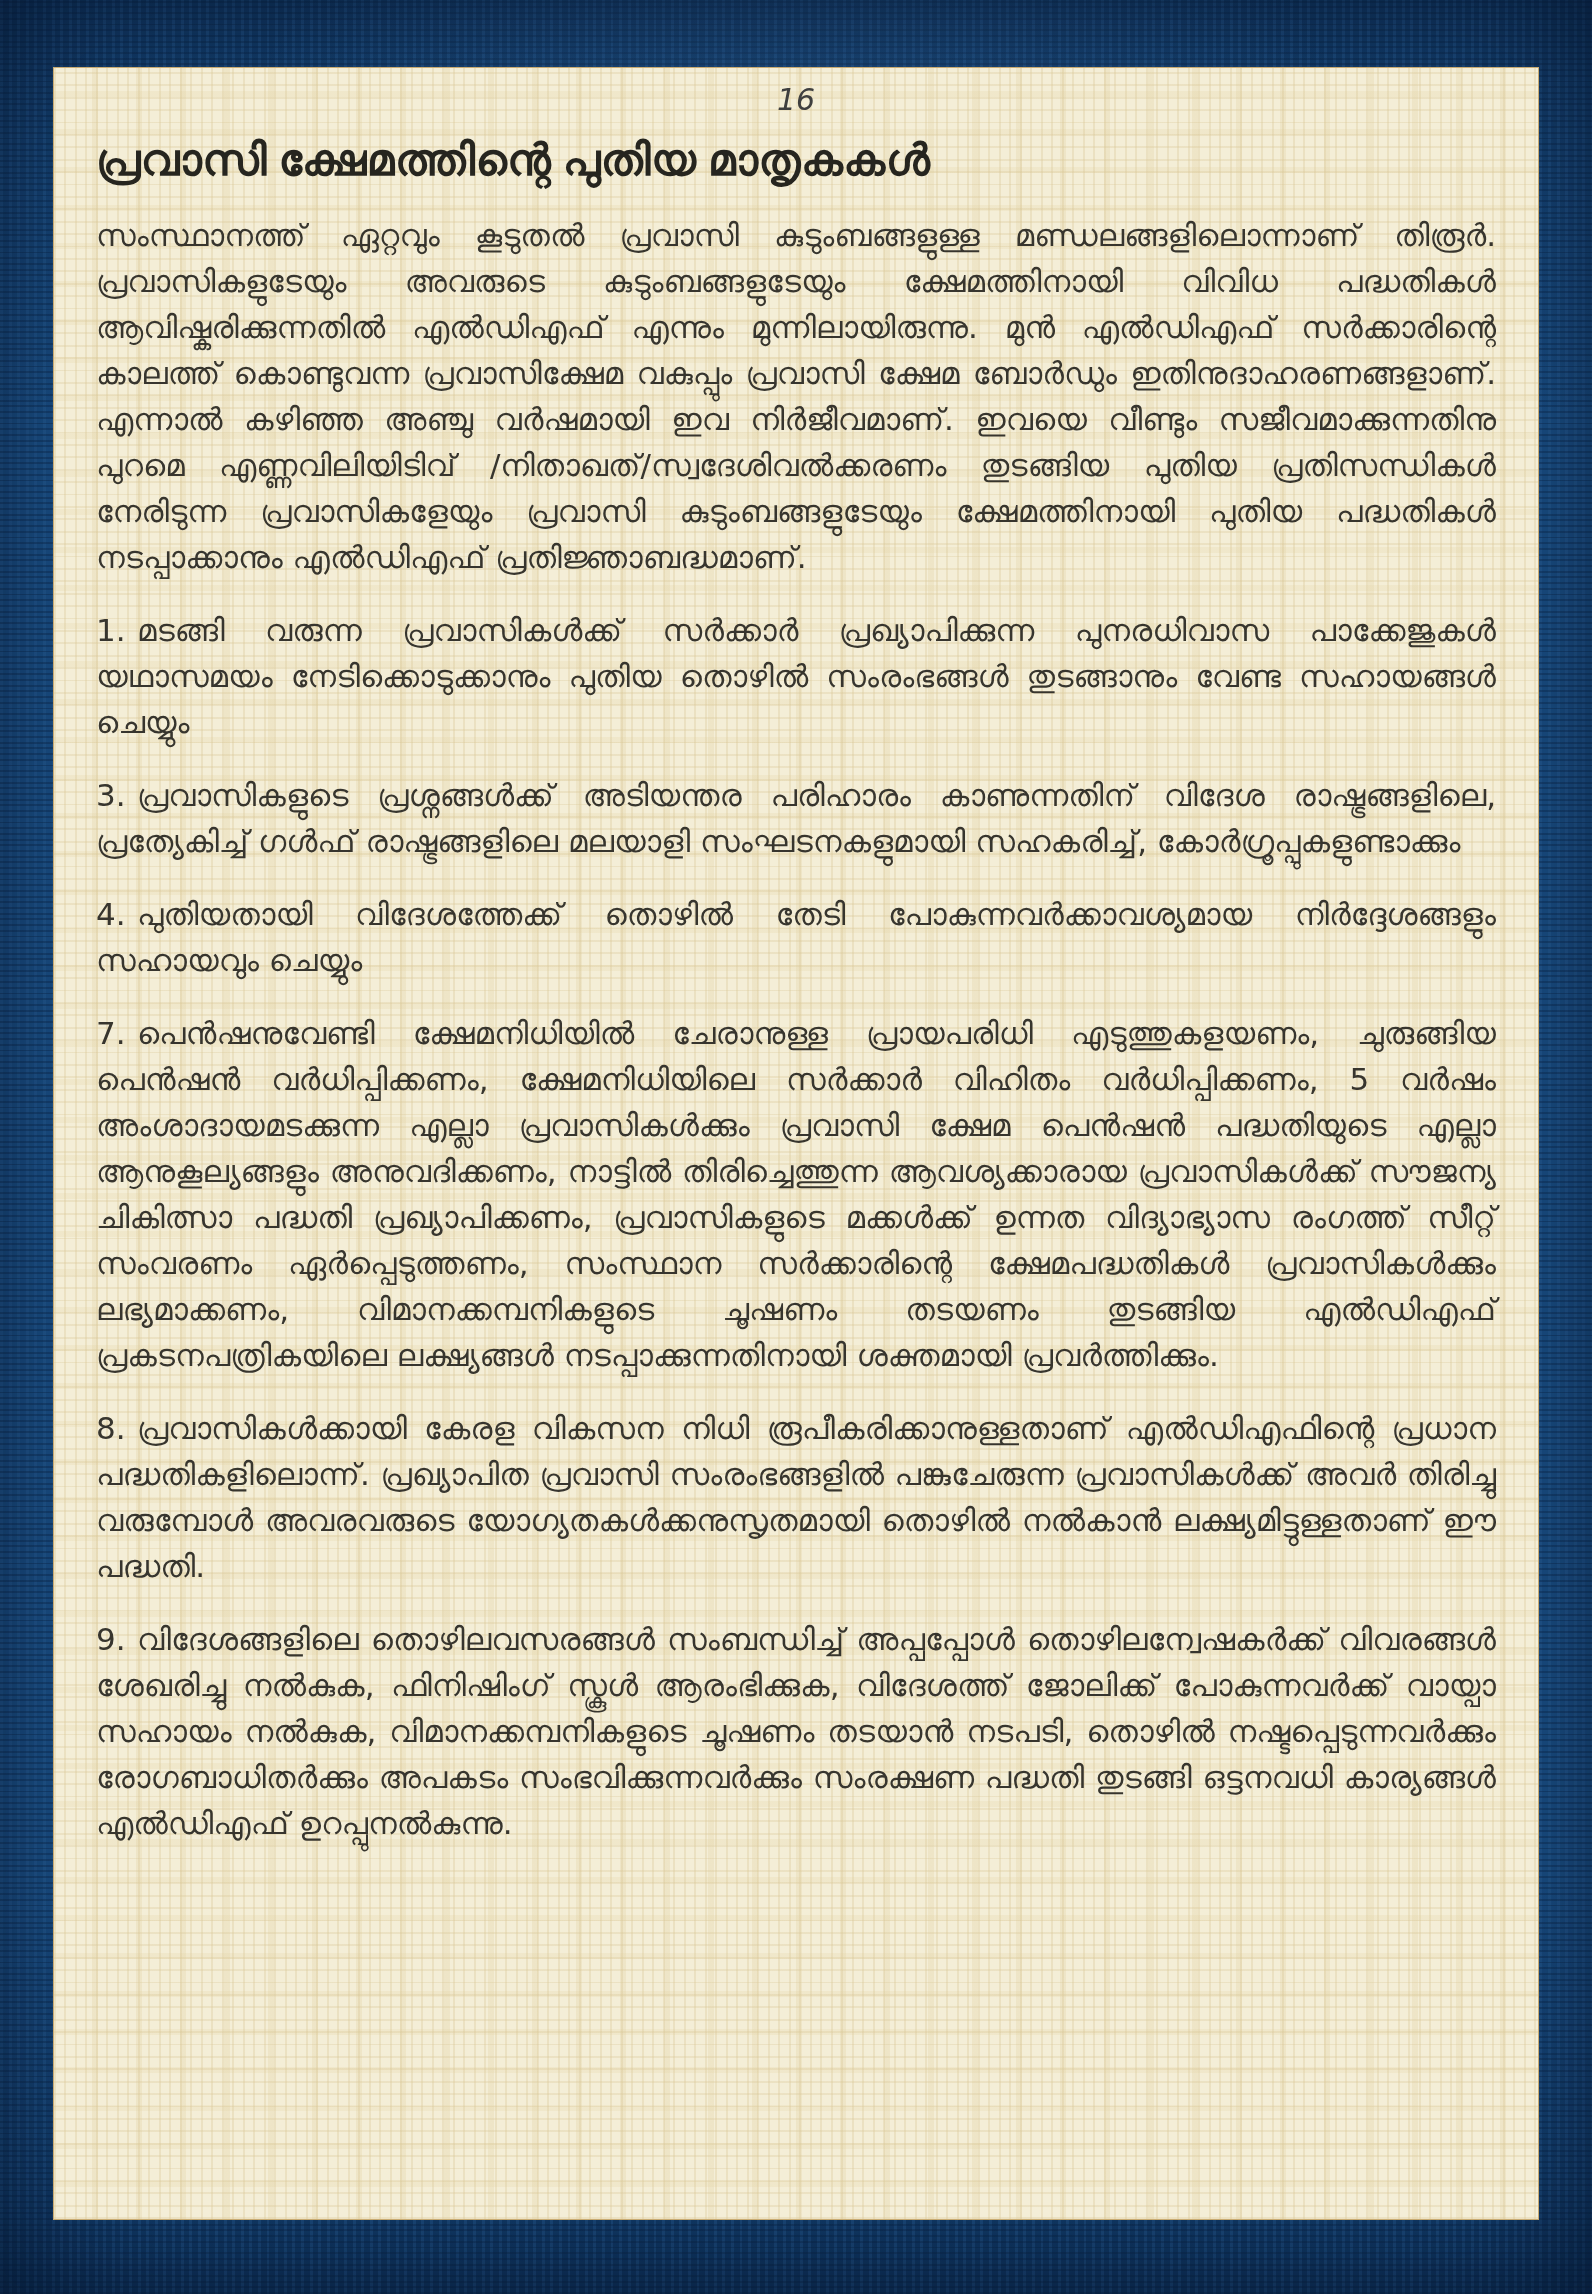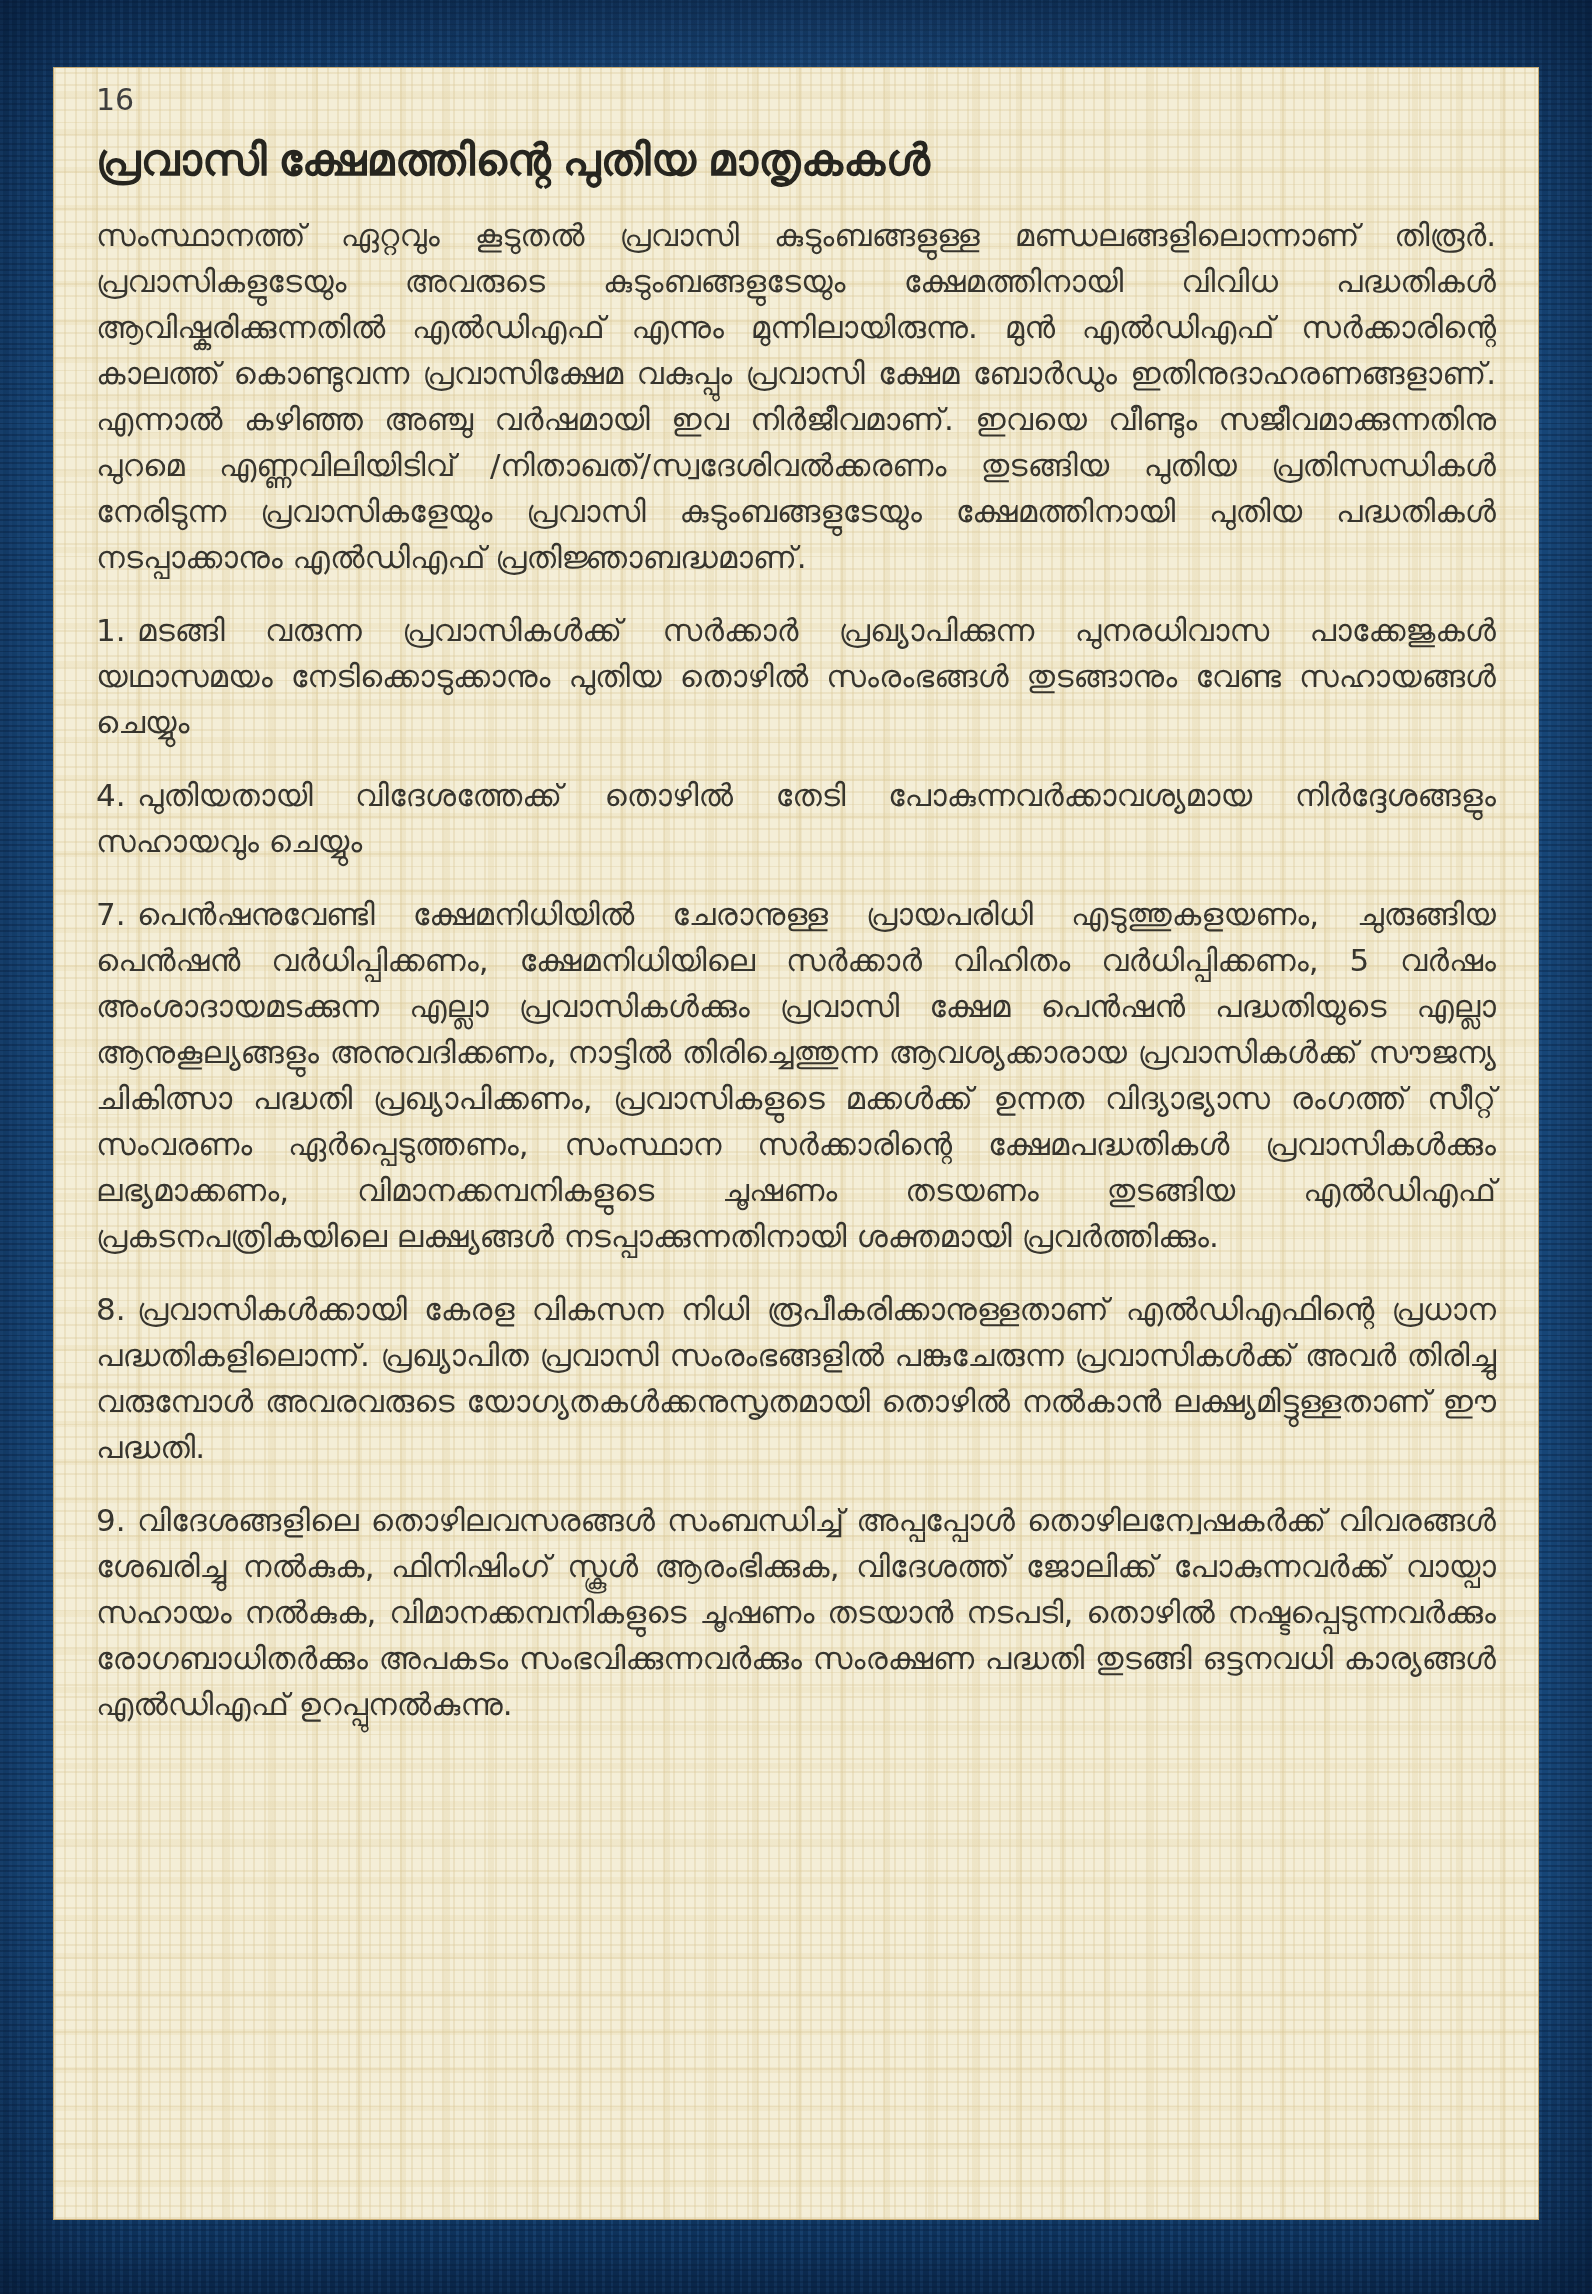--- a/index.html
+++ b/index.html
@@ -28,25 +28,26 @@
       repeating-linear-gradient(90deg, rgba(216,197,148,0.32) 0 1.9px, rgba(0,0,0,0) 1.9px 10.5px),
       repeating-linear-gradient(0deg, rgba(216,197,148,0.30) 0 1.9px, rgba(0,0,0,0) 1.9px 12.4px),
       repeating-linear-gradient(90deg, rgba(0,0,0,0) 0 38px, rgba(223,206,158,0.28) 38px 44px),
       repeating-linear-gradient(0deg, rgba(0,0,0,0) 0 32px, rgba(228,212,166,0.25) 32px 38px);
     border:1.9px solid #c9ab72;
     box-sizing:border-box;
     padding:11.4px 42px 0 42px;
     color:#37352e;
   }
   .page-number{
-    text-align:left;
+    text-align:center;
     font-size:30px;
     color:#3f3f3f;
     height:42px;
     line-height:42px;
+    font-style:italic;
   }
   h1.title{
     margin:13.3px 0 25px 0;
     font-size:44px;
     line-height:1.2;
     font-weight:bold;
     color:#26251f;
     letter-spacing:0.5px;
     font-family:Liberation Serif, serif;
   }
@@ -66,20 +67,21 @@
   <div class="paper">
 
     <div class="page-number">16</div>
 
     <h1 class="title">പ്രവാസി ക്ഷേമത്തിന്റെ പുതിയ മാതൃകകൾ</h1>
 
     <p class="para">സംസ്ഥാനത്ത് ഏറ്റവും കൂടുതൽ പ്രവാസി കുടുംബങ്ങളുള്ള മണ്ഡലങ്ങളിലൊന്നാണ് തിരൂർ. പ്രവാസികളുടേയും അവരുടെ കുടുംബങ്ങളുടേയും ക്ഷേമത്തിനായി വിവിധ പദ്ധതികൾ ആവിഷ്കരിക്കുന്നതിൽ എൽഡിഎഫ് എന്നും മുന്നിലായിരുന്നു. മുൻ എൽഡിഎഫ് സർക്കാരിന്റെ കാലത്ത് കൊണ്ടുവന്ന പ്രവാസിക്ഷേമ വകുപ്പും പ്രവാസി ക്ഷേമ ബോർഡും ഇതിനുദാഹരണങ്ങളാണ്. എന്നാൽ കഴിഞ്ഞ അഞ്ചു വർഷമായി ഇവ നിർജീവമാണ്. ഇവയെ വീണ്ടും സജീവമാക്കുന്നതിനു പുറമെ എണ്ണവിലിയിടിവ് /നിതാഖത്/സ്വദേശിവൽക്കരണം തുടങ്ങിയ പുതിയ പ്രതിസന്ധികൾ നേരിടുന്ന പ്രവാസികളേയും പ്രവാസി കുടുംബങ്ങളുടേയും ക്ഷേമത്തിനായി പുതിയ പദ്ധതികൾ നടപ്പാക്കാനും എൽഡിഎഫ് പ്രതിജ്ഞാബദ്ധമാണ്.</p>
 
     <p class="para"><span class="num">1.</span><span>മടങ്ങി വരുന്ന പ്രവാസികൾക്ക് സർക്കാർ പ്രഖ്യാപിക്കുന്ന പുനരധിവാസ പാക്കേജുകൾ യഥാസമയം നേടിക്കൊടുക്കാനും പുതിയ തൊഴിൽ സംരംഭങ്ങൾ തുടങ്ങാനും വേണ്ട സഹായങ്ങൾ ചെയ്യും</span></p>
 
+    <p class="para"><span class="num">3.</span><span>പ്രവാസികളുടെ പ്രശ്നങ്ങൾക്ക് അടിയന്തര പരിഹാരം കാണുന്നതിന് വിദേശ രാഷ്ട്രങ്ങളിലെ, പ്രത്യേകിച്ച് ഗൾഫ് രാഷ്ട്രങ്ങളിലെ മലയാളി സംഘടനകളുമായി സഹകരിച്ച്, കോർഗ്രൂപ്പുകളുണ്ടാക്കും</span></p>
 
     <p class="para"><span class="num">4.</span><span>പുതിയതായി വിദേശത്തേക്ക് തൊഴിൽ തേടി പോകുന്നവർക്കാവശ്യമായ നിർദ്ദേശങ്ങളും സഹായവും ചെയ്യും</span></p>
 
 
 
     <p class="para"><span class="num">7.</span><span>പെൻഷനുവേണ്ടി ക്ഷേമനിധിയിൽ ചേരാനുള്ള പ്രായപരിധി എടുത്തുകളയണം, ചുരുങ്ങിയ പെൻഷൻ വർധിപ്പിക്കണം, ക്ഷേമനിധിയിലെ സർക്കാർ വിഹിതം വർധിപ്പിക്കണം, 5 വർഷം അംശാദായമടക്കുന്ന എല്ലാ പ്രവാസികൾക്കും പ്രവാസി ക്ഷേമ പെൻഷൻ പദ്ധതിയുടെ എല്ലാ ആനുകൂല്യങ്ങളും അനുവദിക്കണം, നാട്ടിൽ തിരിച്ചെത്തുന്ന ആവശ്യക്കാരായ പ്രവാസികൾക്ക് സൗജന്യ ചികിത്സാ പദ്ധതി പ്രഖ്യാപിക്കണം, പ്രവാസികളുടെ മക്കൾക്ക് ഉന്നത വിദ്യാഭ്യാസ രംഗത്ത് സീറ്റ് സംവരണം ഏർപ്പെടുത്തണം, സംസ്ഥാന സർക്കാരിന്റെ ക്ഷേമപദ്ധതികൾ പ്രവാസികൾക്കും ലഭ്യമാക്കണം, വിമാനക്കമ്പനികളുടെ ചൂഷണം തടയണം തുടങ്ങിയ എൽഡിഎഫ് പ്രകടനപത്രികയിലെ ലക്ഷ്യങ്ങൾ നടപ്പാക്കുന്നതിനായി ശക്തമായി പ്രവർത്തിക്കും.</span></p>
 
     <p class="para"><span class="num">8.</span><span>പ്രവാസികൾക്കായി കേരള വികസന നിധി രൂപീകരിക്കാനുള്ളതാണ് എൽഡിഎഫിന്റെ പ്രധാന പദ്ധതികളിലൊന്ന്. പ്രഖ്യാപിത പ്രവാസി സംരംഭങ്ങളിൽ പങ്കുചേരുന്ന പ്രവാസികൾക്ക് അവർ തിരിച്ചു വരുമ്പോൾ അവരവരുടെ യോഗ്യതകൾക്കനുസൃതമായി തൊഴിൽ നൽകാൻ ലക്ഷ്യമിട്ടുള്ളതാണ് ഈ പദ്ധതി.</span></p>
 
     <p class="para"><span class="num">9.</span><span>വിദേശങ്ങളിലെ തൊഴിലവസരങ്ങൾ സംബന്ധിച്ച് അപ്പപ്പോൾ തൊഴിലന്വേഷകർക്ക് വിവരങ്ങൾ ശേഖരിച്ചു നൽകുക, ഫിനിഷിംഗ് സ്കൂൾ ആരംഭിക്കുക, വിദേശത്ത് ജോലിക്ക് പോകുന്നവർക്ക് വായ്പാ സഹായം നൽകുക, വിമാനക്കമ്പനികളുടെ ചൂഷണം തടയാൻ നടപടി, തൊഴിൽ നഷ്ടപ്പെടുന്നവർക്കും രോഗബാധിതർക്കും അപകടം സംഭവിക്കുന്നവർക്കും സംരക്ഷണ പദ്ധതി തുടങ്ങി ഒട്ടനവധി കാര്യങ്ങൾ എൽഡിഎഫ് ഉറപ്പുനൽകുന്നു.</span></p>

